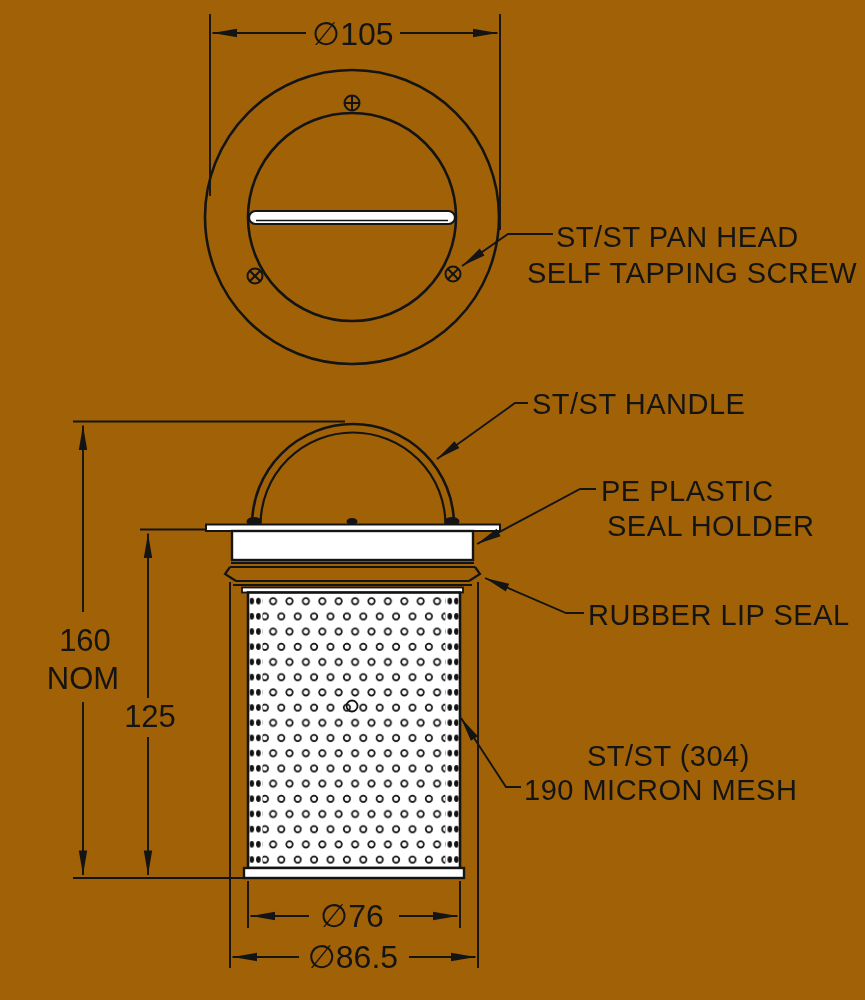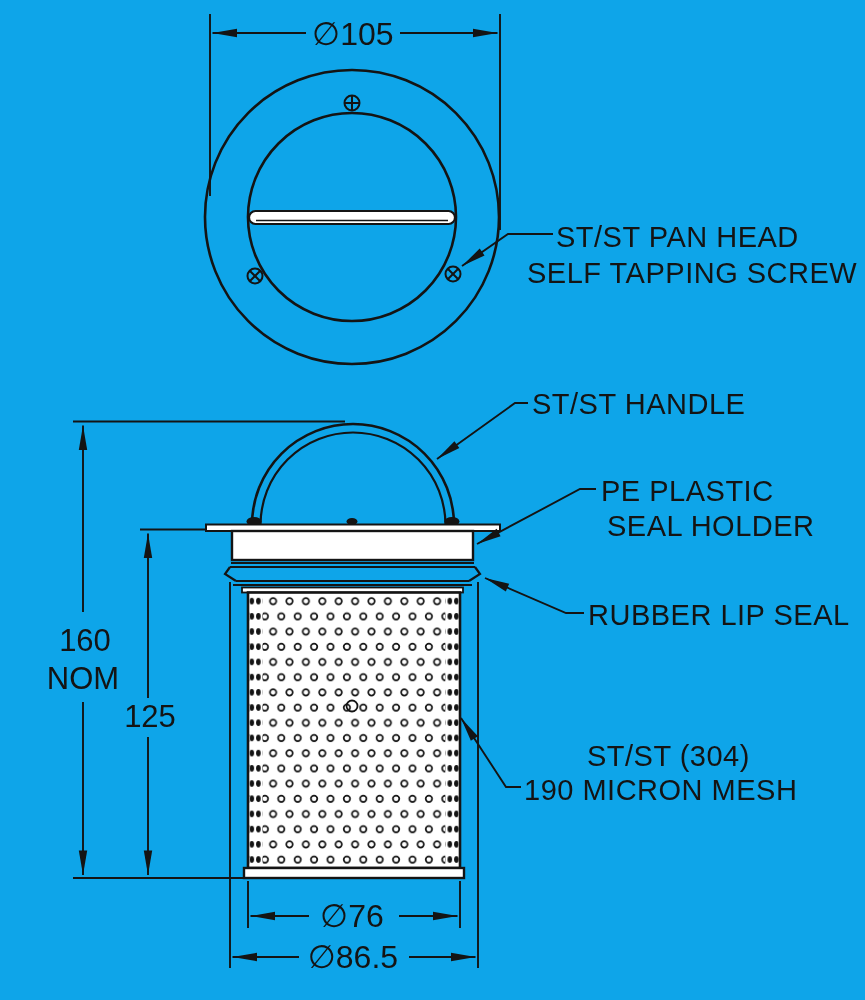--- a/index.html
+++ b/index.html
@@ -1,20 +1,20 @@
 <!DOCTYPE html>
 <html><head>
 <meta charset="utf-8">
 <style>
   html, body { margin: 0; padding: 0; background: #ffffff; }
   .canvas {
     position: relative;
     width: 865px;
     height: 1000px;
-    background: #0ea5e9;
+    background: #a16207;
     overflow: hidden;
   }
   svg text {
     fill: #141414;
     font-family: "Liberation Sans", "DejaVu Sans", sans-serif;
   }
   .lbl  { font-size: 29px; letter-spacing: 0.5px; }
   .dim  { font-size: 31px; }
   .dimL { font-size: 32px; }
 </style>

